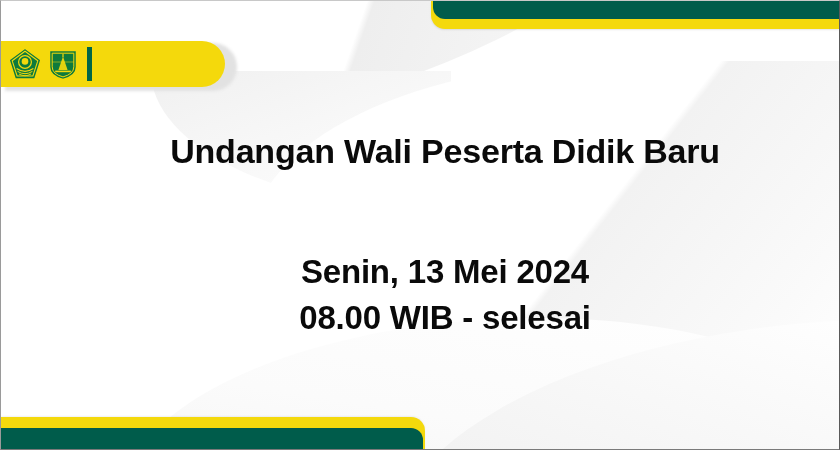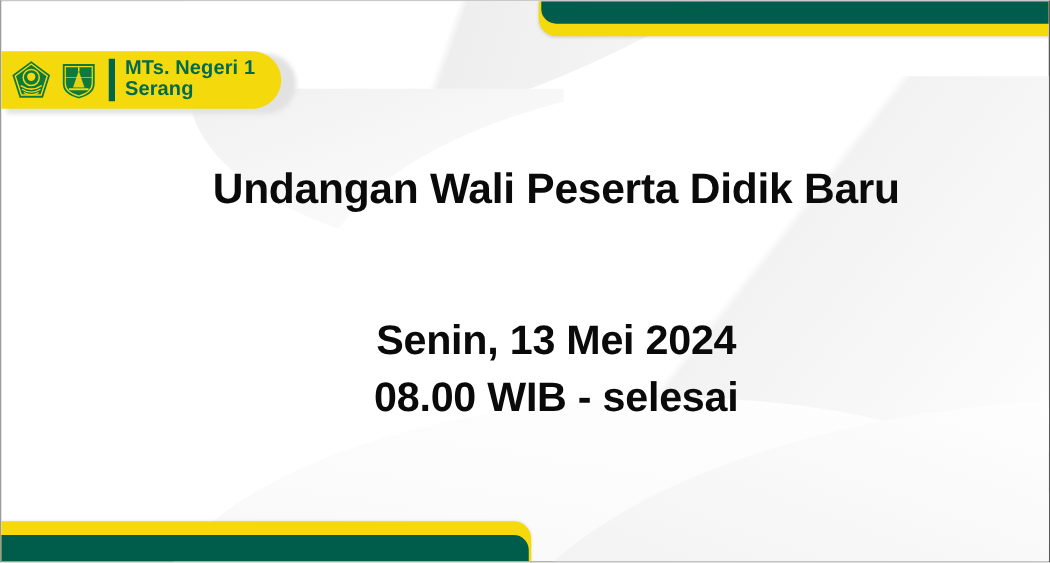--- a/index.html
+++ b/index.html
@@ -265,24 +265,20 @@
         <path d="M7.2 7.2 H28.8 V20.8 Q28.8 28 18 30.9 Q7.2 28 7.2 20.8 Z" fill="none" stroke="#F4D90C" stroke-width="1"></path>
         <path d="M18 10.5 L22.6 24 H13.4 Z" fill="#F4D90C" opacity="0.92"></path>
         <rect x="17.4" y="7.8" width="1.2" height="3.4" fill="#F4D90C"></rect>
         <rect x="10.2" y="24.6" width="15.6" height="1.6" fill="#F4D90C"></rect>
         <path d="M7.2 16 H28.8" stroke="#F4D90C" stroke-width="0.8" opacity="0.65"></path>
       </svg>
     </span>
 
     <span class="badge-divider"></span>
 
-    <span class="badge-text">
-      <span class="badge-text-line">MTs. Negeri 1</span>
-      <span class="badge-text-line">Serang</span>
-    </span>
   </div>
 
   <div class="content">
     <div class="title-block">
       <div class="title-line">Undangan Wali Peserta Didik Baru</div>
     </div>
     <div class="meta-block">
       <div class="meta-line">Senin, 13 Mei 2024</div>
       <div class="meta-line">08.00 WIB - selesai</div>
     </div>

